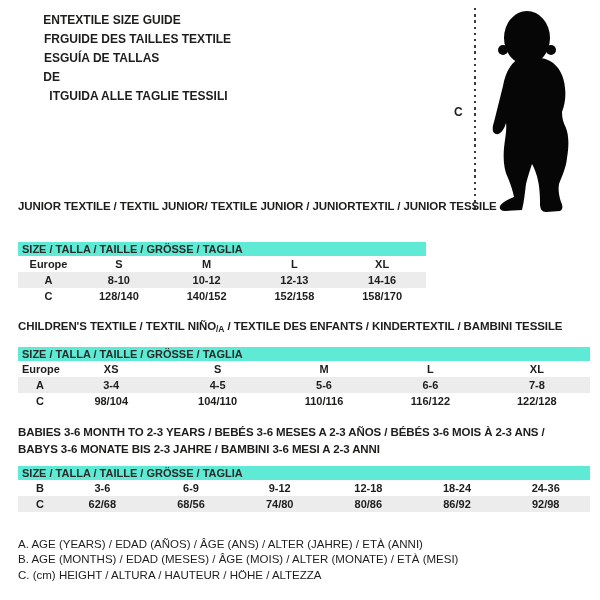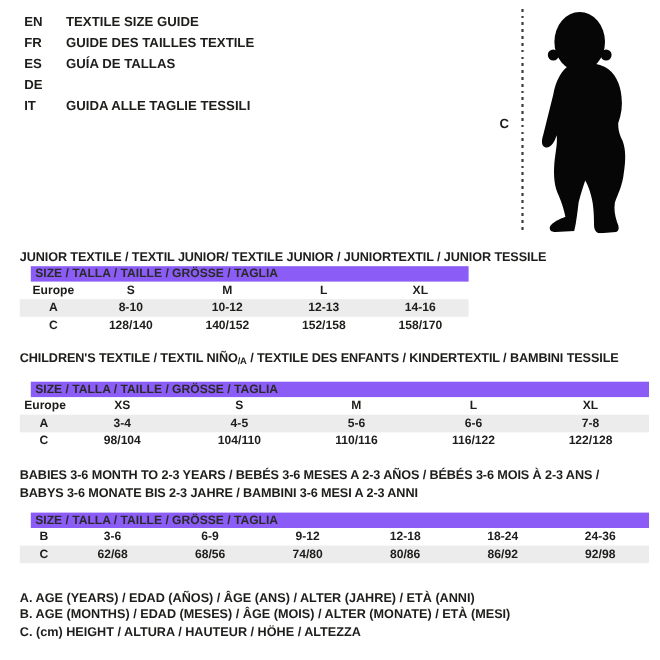--- a/index.html
+++ b/index.html
@@ -3,43 +3,43 @@
 <meta charset="utf-8">
 <style>
   html,body{margin:0;padding:0;}
   body{
     width:600px;height:600px;position:relative;overflow:hidden;
     background:#ffffff;color:#1d1d1b;
     font-family:"Liberation Sans","DejaVu Sans",sans-serif;
     -webkit-font-smoothing:antialiased;
   }
   
-  .langs{position:absolute;top:11px;left:22px;font-weight:700;font-size:12px;line-height:19px;}
+  .langs{position:absolute;top:11px;left:22px;font-weight:700;font-size:12px;line-height:19px;text-align:right;}
   .lang-row{display:flex;}
   .lang-code{width:38px;}
   
   .dotline{position:absolute;left:474px;top:8px;width:2px;height:202px;
     background-image:repeating-linear-gradient(to bottom,#3c3c3c 0 2.5px,transparent 2.5px 6.2px);}
   .height-label{position:absolute;left:454px;top:105px;font-weight:700;font-size:12px;}
   .baby-svg{position:absolute;left:482px;top:6px;}
   
   .sec-title{position:absolute;left:18px;font-size:11.5px;font-weight:700;letter-spacing:-0.1px;white-space:nowrap;}
   .sub-a{font-size:8.5px;position:relative;top:2px;}
   
   .tbl{position:absolute;left:18px;}
-  .band{height:14px;line-height:14px;background:#8b5cf6;color:#2a2a2a;
-    font-size:11px;font-weight:700;padding-left:4px;margin-left:10px;}
+  .band{height:14px;line-height:14px;background:#5eead4;color:#2a2a2a;
+    font-size:11px;font-weight:700;padding-left:4px;}
   .trow{display:flex;height:16px;line-height:16px;font-size:11px;font-weight:700;}
   .trow.alt{background:#ececec;}
   .tlabel{padding-left:4px;text-align:center;}
   .tbl.junior{width:408px;} .tbl.junior .tlabel{width:53px;}
   .tbl.wide{width:572px;}   .tbl.wide .tlabel{width:36px;}
   .tcell{flex:1;text-align:center;}
   
-  .legend{position:absolute;left:18px;top:537px;font-size:11.5px;font-weight:700;line-height:15.4px;white-space:nowrap;}
+  .legend{position:absolute;left:18px;top:537px;font-size:11.5px;font-weight:400;line-height:15.4px;white-space:nowrap;}
 </style>
 </head>
 <body>
 
 <div class="langs">
   <div class="lang-row">
     <span class="lang-code">EN</span>
     <span>TEXTILE SIZE GUIDE</span>
   </div>
   <div class="lang-row">
@@ -89,21 +89,21 @@
              C87 140 87 130 84 122
              C81 116 80 112 80 106
              C83 98 84 90 83 82
              C82 70 77 60 68 55
              C62 52 56 51 50 51
              C45 51 40 52 36 53 Z"></path>
     <path d="M70 112 C67 118 67 124 71 127 C75 130 80 128 82 122 C80 116 76 112 70 112 Z"></path>
   </g>
 </svg>
 
-<div class="sec-title" style="top:228px;">JUNIOR TEXTILE / TEXTIL JUNIOR/ TEXTILE JUNIOR / JUNIORTEXTIL / JUNIOR TESSILE</div>
+<div class="sec-title" style="top:200px;">JUNIOR TEXTILE / TEXTIL JUNIOR/ TEXTILE JUNIOR / JUNIORTEXTIL / JUNIOR TESSILE</div>
 <div class="tbl junior" style="top:242px;">
   <div class="band">SIZE / TALLA / TAILLE / GRÖSSE / TAGLIA</div>
   <div class="trow">
     <span class="tlabel">Europe</span>
     <span class="tcell">S</span>
     <span class="tcell">M</span>
     <span class="tcell">L</span>
     <span class="tcell">XL</span>
   </div>
   <div class="trow alt">

